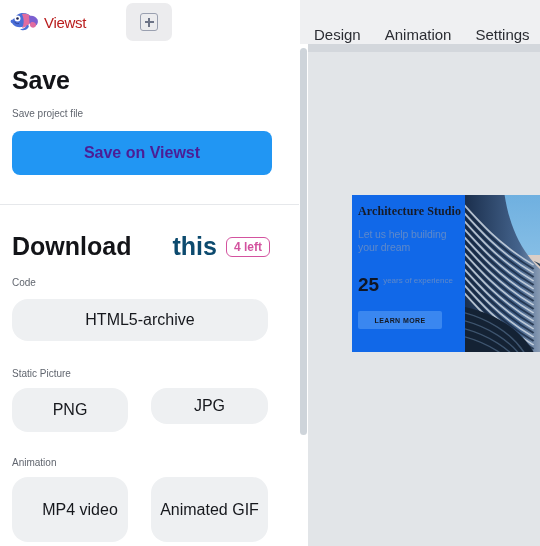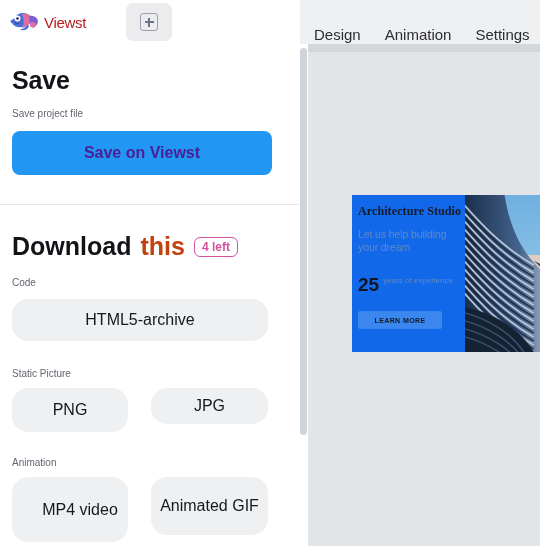--- a/index.html
+++ b/index.html
@@ -72,21 +72,21 @@
     font-size: 16px; font-weight: 700;
     font-family: "Liberation Sans", sans-serif;
     cursor: pointer;
   }
   .divider {
     width: 300px; height: 1px; background: #e6e8eb;
     position: absolute; left: 0;
   }
   .dl-head { display: flex; align-items: center; gap: 9px; }
   .dl-head .t1 { font-size: 25px; font-weight: 700; color: #131418; }
-  .dl-head .t2 { font-size: 25px; font-weight: 700; color: #c2410c; }
+  .dl-head .t2 { font-size: 25px; font-weight: 700; color: #0c4a6e; margin-left: 32px; }
   .badge {
     border: 1.3px solid #d3539f; border-radius: 6px;
     color: #d3539f; font-size: 12px; font-weight: 700;
     padding: 3px 7px; line-height: 1; white-space: nowrap;
   }
   .fmt-btn {
     background: #eef0f2; border: none; border-radius: 16px;
     font-size: 16px; color: #16181d; cursor: pointer;
     font-family: "Liberation Sans", sans-serif;
     display: flex; align-items: center; justify-content: center;
@@ -202,21 +202,21 @@
 
     <div class="sub-label" style="position:absolute; left:12px; top:233px;">Code</div>
     <button class="fmt-btn" style="position:absolute; left:12px; top:255px; width:256px; height:42px;">HTML5-archive</button>
 
     <div class="sub-label" style="position:absolute; left:12px; top:324px;">Static Picture</div>
     <button class="fmt-btn" style="position:absolute; left:12px; top:344px; width:116px; height:44px;">PNG</button>
     <button class="fmt-btn" style="position:absolute; left:151px; top:344px; width:117px; height:36px;">JPG</button>
 
     <div class="sub-label" style="position:absolute; left:12px; top:413px;">Animation</div>
     <button class="fmt-btn" style="position:absolute; left:12px; top:433px; width:116px; height:65px;padding-left:20px;">MP4 video</button>
-    <button class="fmt-btn" style="position:absolute; left:151px; top:433px; width:117px; height:58px; padding:0 2px;">Animated GIF</button>
+    <button class="fmt-btn" style="position:absolute; left:151px; top:433px; width:117px; height:65px; padding:0 2px;">Animated GIF</button>
   </div>
 
   <div class="scroll-track"></div>
   <div class="scroll-thumb"></div>
 
   <div class="canvas">
     <div class="canvas-top-shade"></div>
 
     <div class="banner">
       <div class="banner-left">

